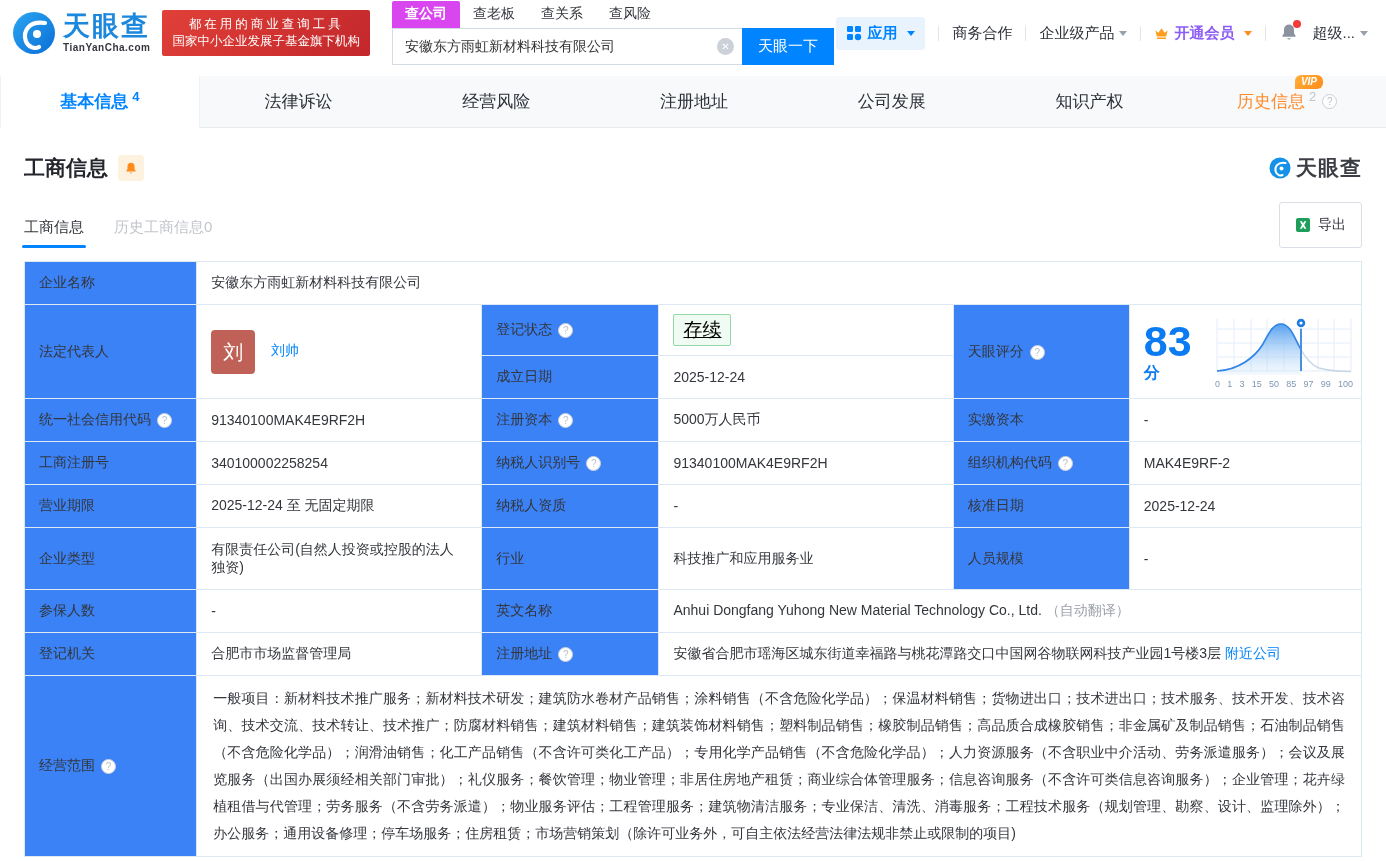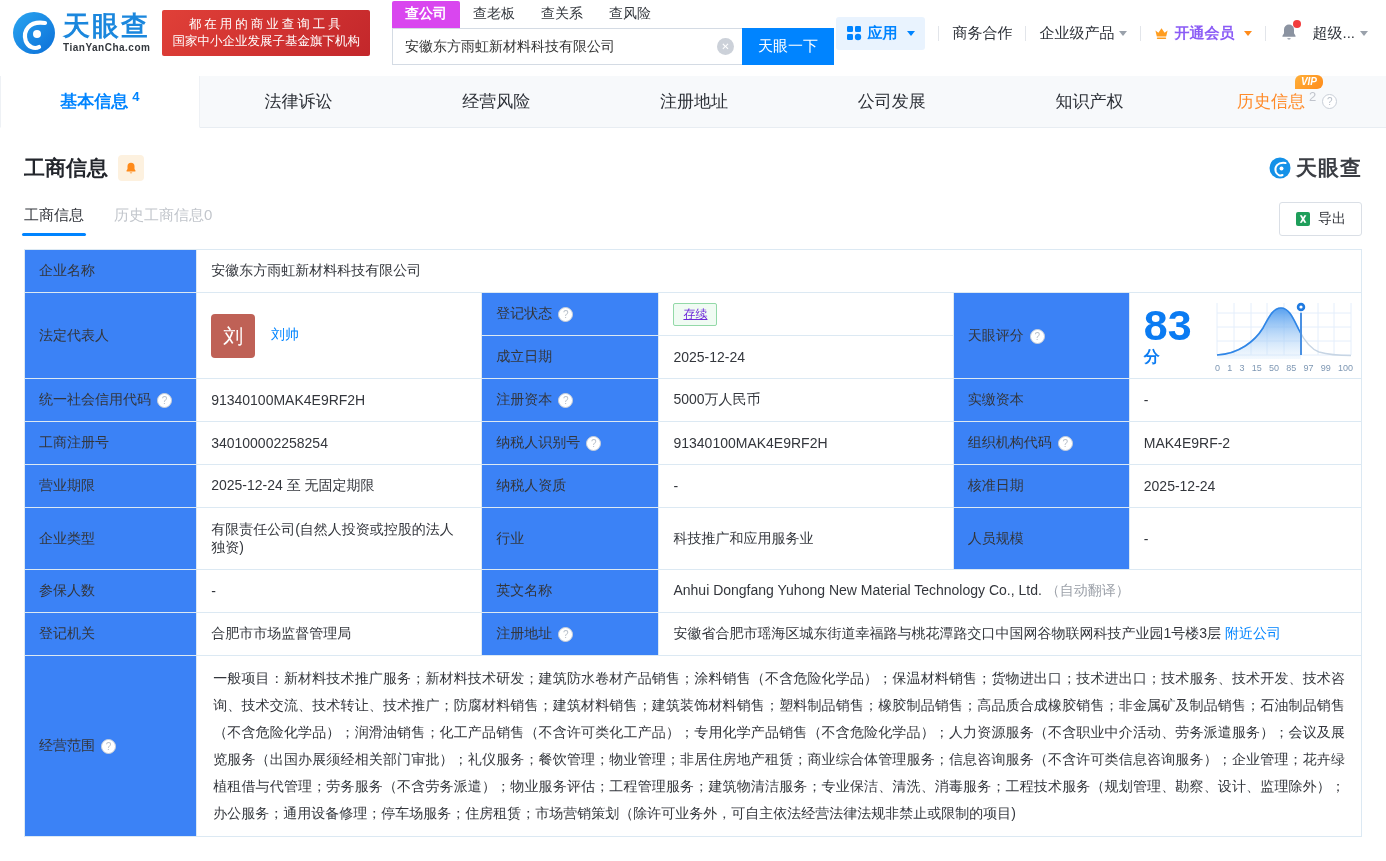--- a/index.html
+++ b/index.html
@@ -61,33 +61,33 @@
   .bellbadge { width:26px; height:26px; background:#fdf1df; border-radius:4px; margin-left:10px;
     display:flex; align-items:center; justify-content:center; }
   .watermark { margin-left:auto; display:flex; align-items:center; gap:5px; font-size:21px;
     font-weight:700; color:#3b3e44; letter-spacing:1px; }
   .subtabs { margin-top:20px; display:flex; align-items:flex-end; }
   .subtab { font-size:15px; padding-bottom:11px; margin-right:30px; cursor:pointer; position:relative; color:#c2c6cc; }
   .subtab.active { color:#33363c; }
   .subtab.active::after { content:""; position:absolute; left:-2px; right:-2px; bottom:0; height:3px;
     background:#0084ff; border-radius:2px; }
   .exportbtn { margin-left:auto; display:flex; align-items:center; gap:7px; border:1px solid #dadfe6;
-    border-radius:3px; background:#fff; padding:7px 15px; font-size:14px; color:#33363c; cursor:pointer; font-family:inherit; }
+    border-radius:3px; background:#fff; padding:13px 15px; font-size:14px; color:#33363c; cursor:pointer; font-family:inherit; }
 
   
   table.info { width:100%; border-collapse:collapse; table-layout:fixed; margin-top:13px; font-size:14px; }
   .info td { border:1px solid #dce9f3; padding:9px 14px; vertical-align:middle; color:#33363c; }
   .info td.lab { background:#3b82f6; }
   .info tr { height:43px; }
   tr.type-row { height:62px; }
   .avatar { display:inline-block; width:44px; height:44px; background:#bf6156; color:#fff;
     font-size:20px; line-height:44px; text-align:center; border-radius:4px; vertical-align:middle; cursor:pointer; }
   .replink { color:#0084ff; margin-left:12px; cursor:pointer; }
-  .tag-green { display:inline-block; color:#6d28d9; background:#f0fbf3; border:1px solid #93d9a8;
-    padding:2px 9px; font-size:12px; border-radius:2px;text-decoration:underline; }
+  .tag-green { display:inline-block; color:#000000; background:#f0fbf3; border:1px solid #93d9a8;
+    padding:2px 9px; font-size:19px; border-radius:2px;text-decoration:underline; }
   .muted { color:#9ca1a9; }
   .bluelink { color:#0084ff; cursor:pointer;text-align:right; }
   .scorecell { padding:4px 8px 4px 14px !important; }
   .scoreflex { display:flex; align-items:center; gap:12px; }
   .scorenum { font-size:43px; font-weight:700; color:#0b7bf2; line-height:1; }
   .scoreunit { font-size:16px; font-weight:700; color:#0b7bf2; }
   .scorechart { width:138px; }
   .ticks { display:flex; justify-content:space-between; font-size:9px; color:#7f98b4; width:138px; margin-top:1px; }
   .scopecell { line-height:27px; padding:9px 16px !important; text-align:justify; }
 </style>

